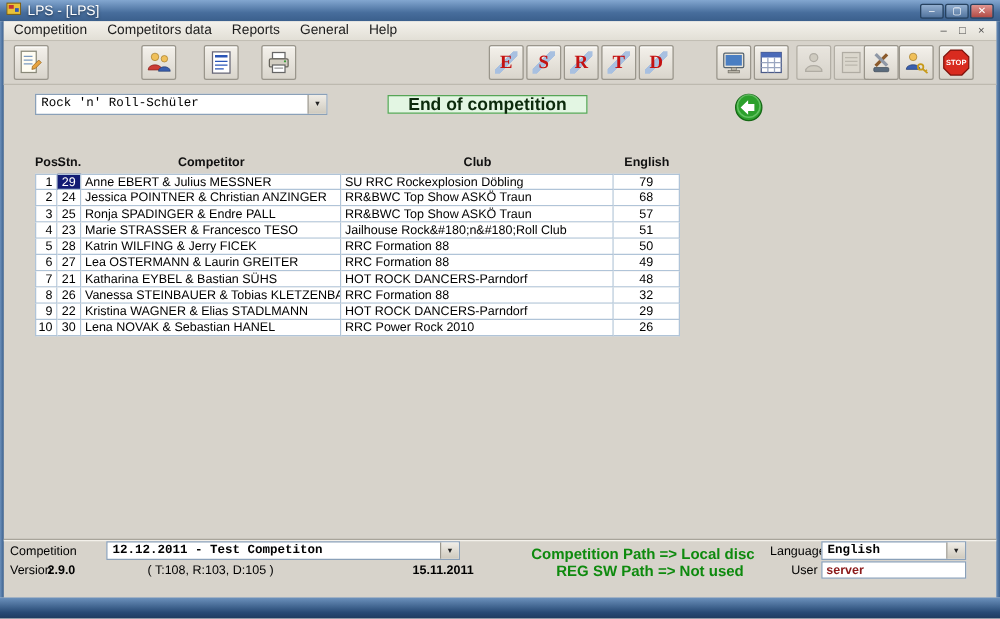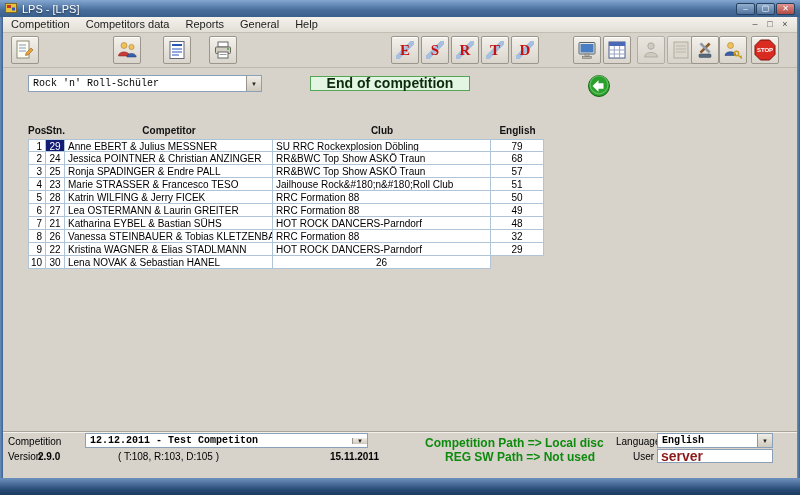--- a/index.html
+++ b/index.html
@@ -77,26 +77,26 @@
   .td.comp, .td.club { padding-left:3px; }
   .td.pts { text-align:center; }
   .td.selected { background:#121c74; color:#fff; }
 
   
   .footer-sep { position:absolute; left:3px; right:3px; top:431px; height:2px;
     border-top:1px solid #a8a49a; border-bottom:1px solid #f4f1eb; }
   .flabel { position:absolute; font-size:10px; color:#000; white-space:nowrap; }
   .fbold { font-weight:bold; }
   .fgreen { position:absolute; font-size:12px; font-weight:bold; color:#0e8a0e; white-space:nowrap; }
-  #competition-combo { left:85px; top:433px; width:283px; height:15px;align-items:center; }
+  #competition-combo { left:85px; top:433px; width:283px; height:15px; }
   #competition-combo .val { font-weight:bold; }
   #language-combo { left:657px; top:433px; width:116px; height:15px; }
   #language-combo .val { font-weight:bold;border-radius:6px; }
   #user-input { position:absolute; left:657px; top:449px; width:116px; height:14px; background:#fff;
-    border:1px solid #8aa0b8; font-size:14px; font-weight:bold; color:#8b1a1a; padding:0 3px;
+    border:1px solid #8aa0b8; font-size:10px; font-weight:bold; color:#8b1a1a; padding:0 3px;
     font-family:"Liberation Sans",sans-serif; }
 </style>
 </head>
 <body>
 
 <div class="window">
 
   <div class="titlebar">
     <span>
       <svg width="12" height="12" viewBox="0 0 12 12">
@@ -324,20 +324,21 @@
         <div class="td pos">9</div>
         <div class="td stn">22</div>
         <div class="td comp">Kristina WAGNER &amp; Elias STADLMANN</div>
         <div class="td club">HOT ROCK DANCERS-Parndorf</div>
         <div class="td pts">29</div>
       </div>
       <div class="trow">
         <div class="td pos">10</div>
         <div class="td stn">30</div>
         <div class="td comp">Lena NOVAK &amp; Sebastian HANEL</div>
+        <div class="td club">RRC Power Rock 2010</div>
         <div class="td pts">26</div>
       </div>
     </div>
 
   <div class="footer-sep"></div>
 
   <div class="flabel" style="left:8px; top:436px;">Competition</div>
   <div class="combo" id="competition-combo">
     <span class="val">12.12.2011 - Test Competiton</span>
     <span class="arrow">▼</span>

